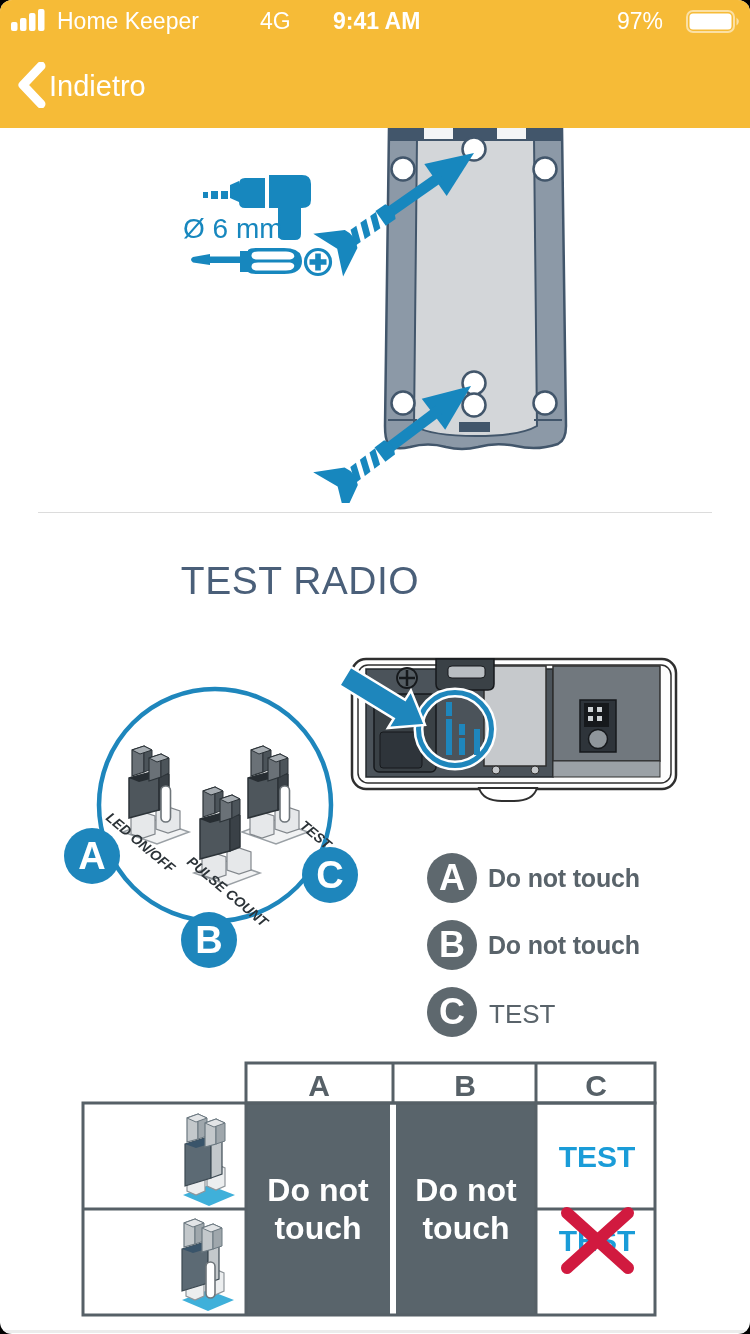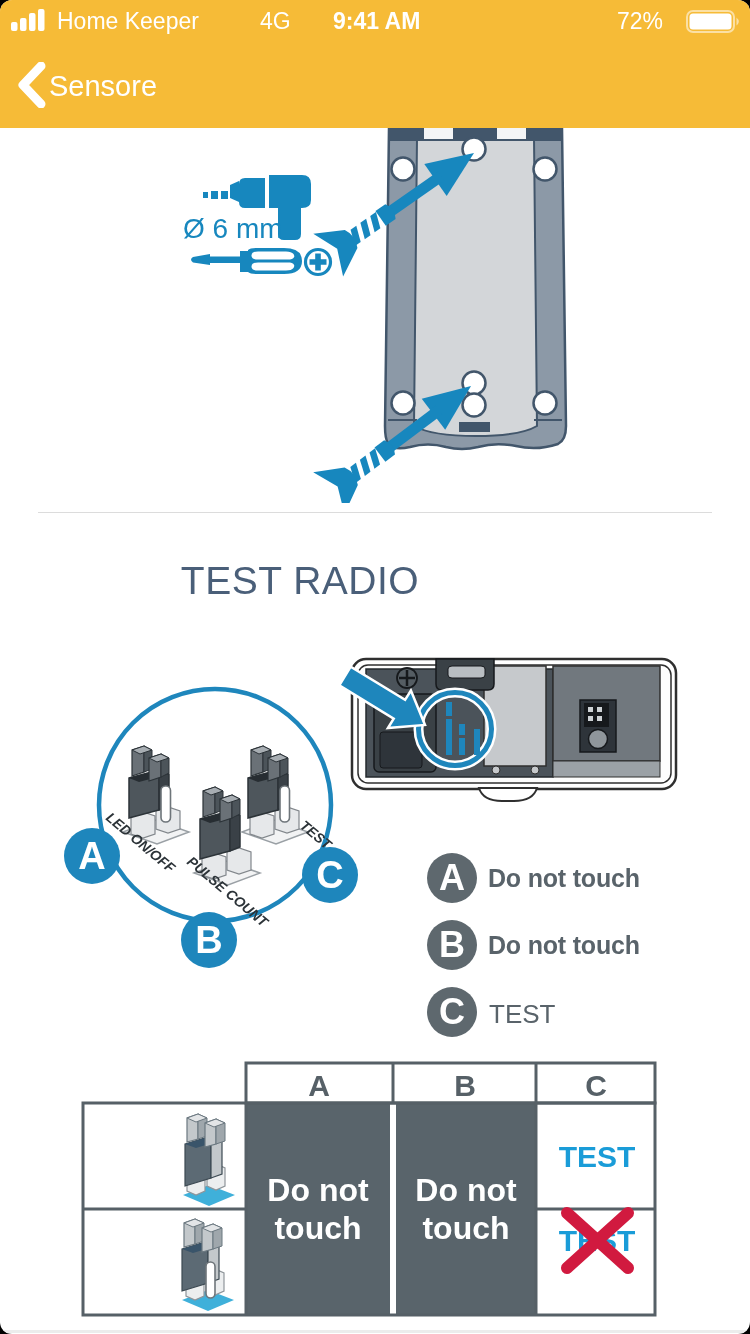--- a/index.html
+++ b/index.html
@@ -18,30 +18,30 @@
   <div id="header"></div>
   <svg class="abs" style="left:11px;top:9px" width="38" height="22" viewBox="0 0 38 22">
     <rect x="0" y="13" width="6.5" height="9" rx="2" fill="#fff"></rect>
     <rect x="9" y="9" width="6.5" height="13" rx="2" fill="#fff"></rect>
     <rect x="18" y="4" width="6.5" height="18" rx="2" fill="#fff"></rect>
     <rect x="27" y="0" width="6.5" height="22" rx="2" fill="#fff"></rect>
   </svg>
   <div class="st-txt" style="left:57px;top:8px;">Home Keeper</div>
   <div class="st-txt" style="left:222px;top:8px;margin-left:38px;">4G</div>
   <div class="st-txt" style="left:333px;top:8px;font-weight:bold;">9:41 AM</div>
-  <div class="st-txt" style="left:617px;top:8px;">72%</div>
+  <div class="st-txt" style="left:617px;top:8px;">97%</div>
   <svg class="abs" style="left:686px;top:10px" width="56" height="23" viewBox="0 0 56 23">
     <rect x="1" y="1" width="47" height="21" rx="6" fill="none" stroke="#ffffff" stroke-opacity="0.55" stroke-width="2"></rect>
     <rect x="3.5" y="3.5" width="42" height="16" rx="3.5" fill="#fff"></rect>
     <path d="M50.5 7.5 q4.5 4 0 8 z" fill="#ffffff" fill-opacity="0.55"></path>
   </svg>
   <svg class="abs" style="left:16px;top:62px" width="30" height="46" viewBox="0 0 30 46">
     <path d="M25 4 L7 23 L25 42" fill="none" stroke="#fff" stroke-width="9" stroke-linecap="round" stroke-linejoin="round"></path>
   </svg>
-  <div id="indietro">Sensore</div>
+  <div id="indietro">Indietro</div>
 
   <svg class="abs" style="left:0;top:128px" width="750" height="375" viewBox="0 0 750 375">
 
     <path d="M389 0 L562 0 L566 298 Q566 312 558 316 Q537 323 516 318 Q496 314 478 319 Q462 323 446 319 Q428 314 410 319 Q393 323 388 315 Q385 311 385 298 Z" fill="#8c99a7" stroke="#42566b" stroke-width="2.5"></path>
 
     <path d="M417 10 L534 10 L537 298 Q520 308 476 308 Q432 308 414 298 Z" fill="#d3d6d9" stroke="#42566b" stroke-width="2"></path>
     <path d="M388 292 L417 292 M534 292 L562 292" stroke="#42566b" stroke-width="2"></path>
 
     <path d="M388 0 L563 0 L563 13 L388 13 Z" fill="#42566b"></path>
     <rect x="424" y="0" width="29" height="11" fill="#f4f5f6"></rect>

